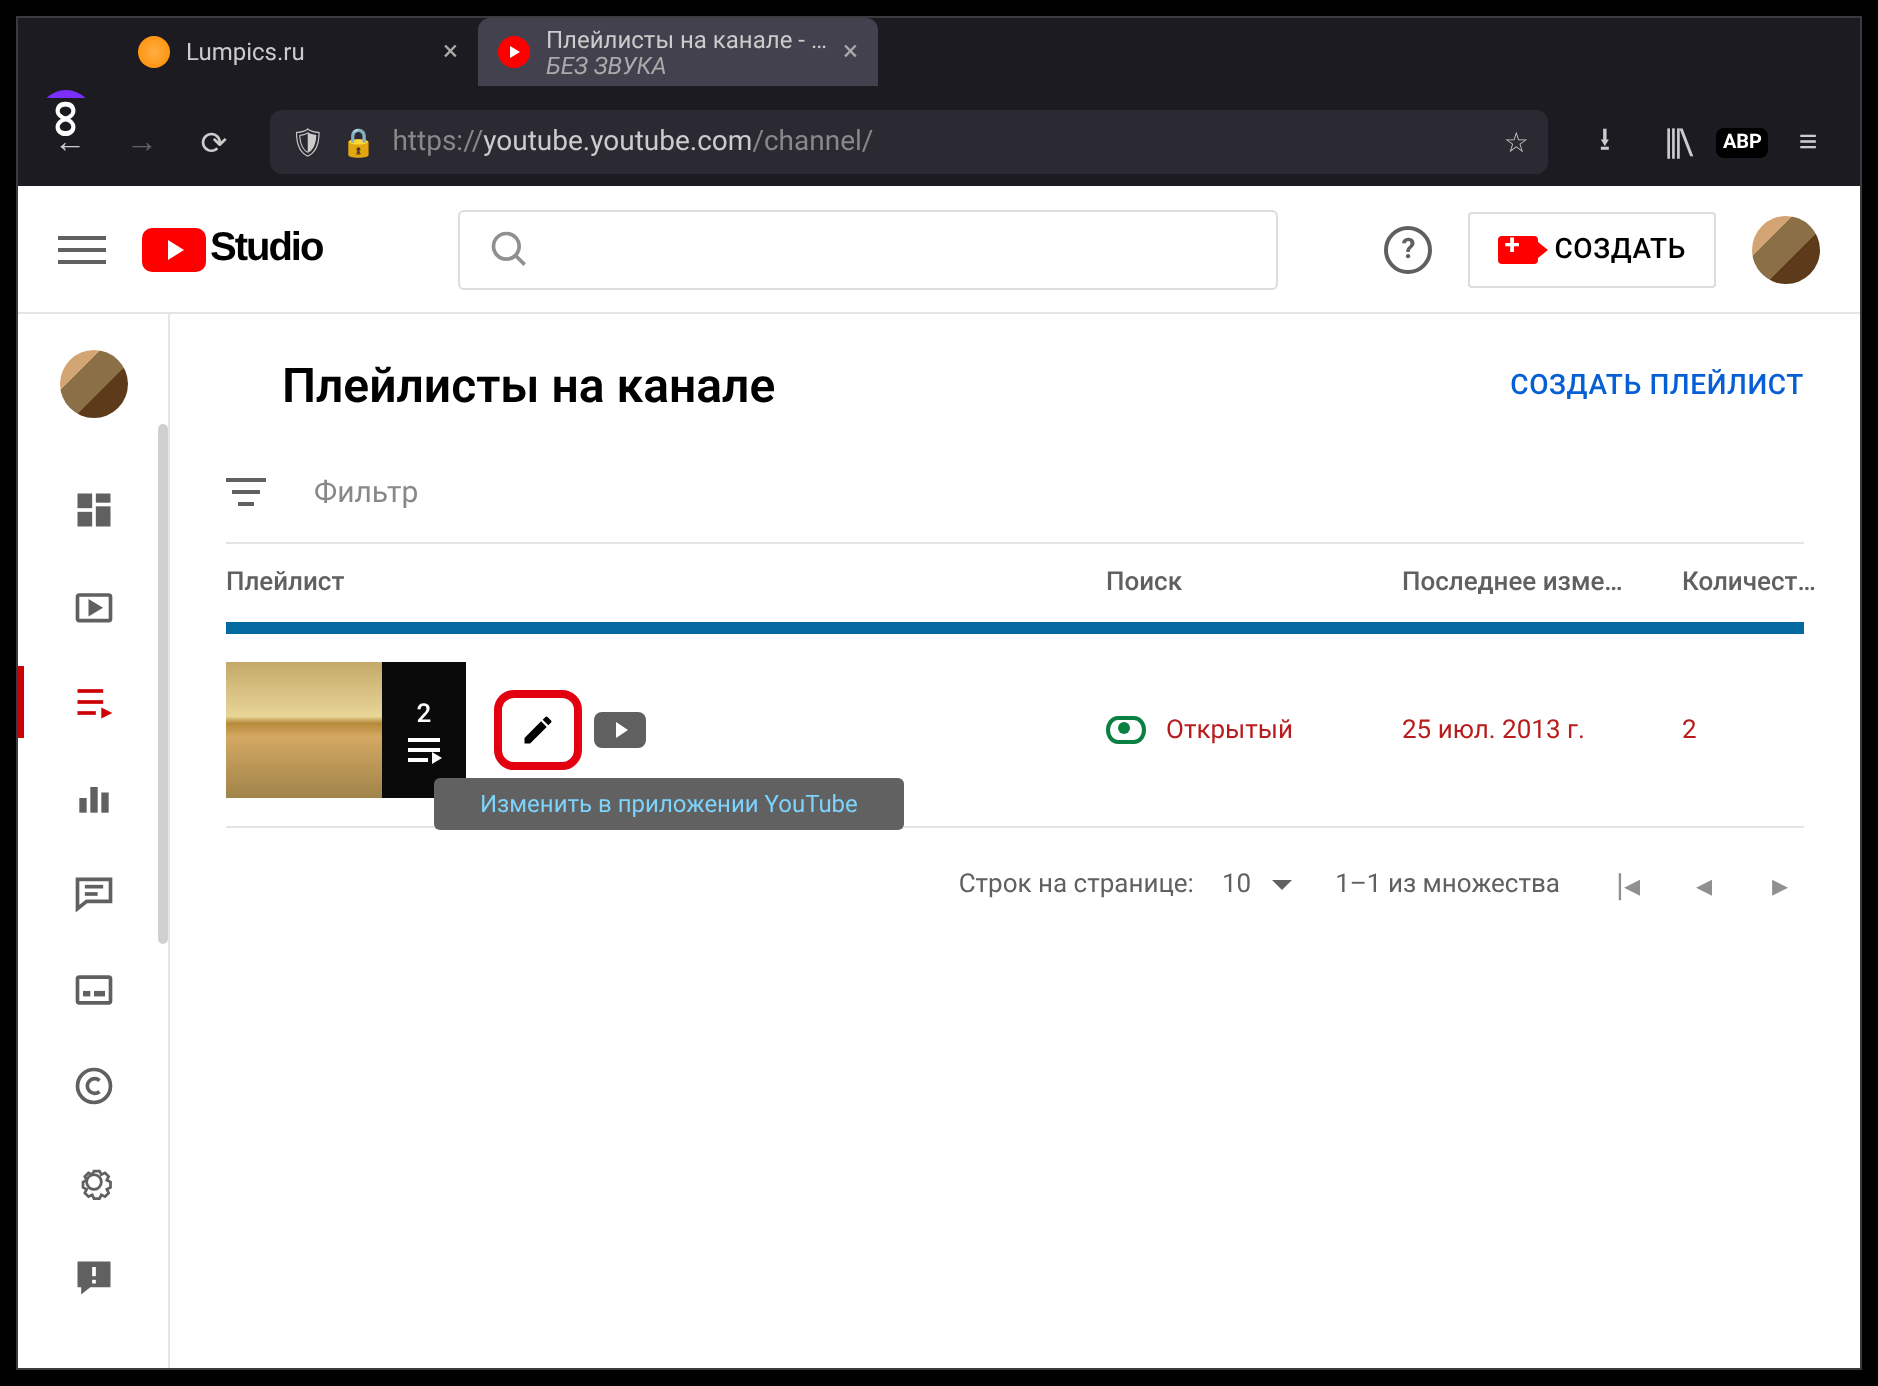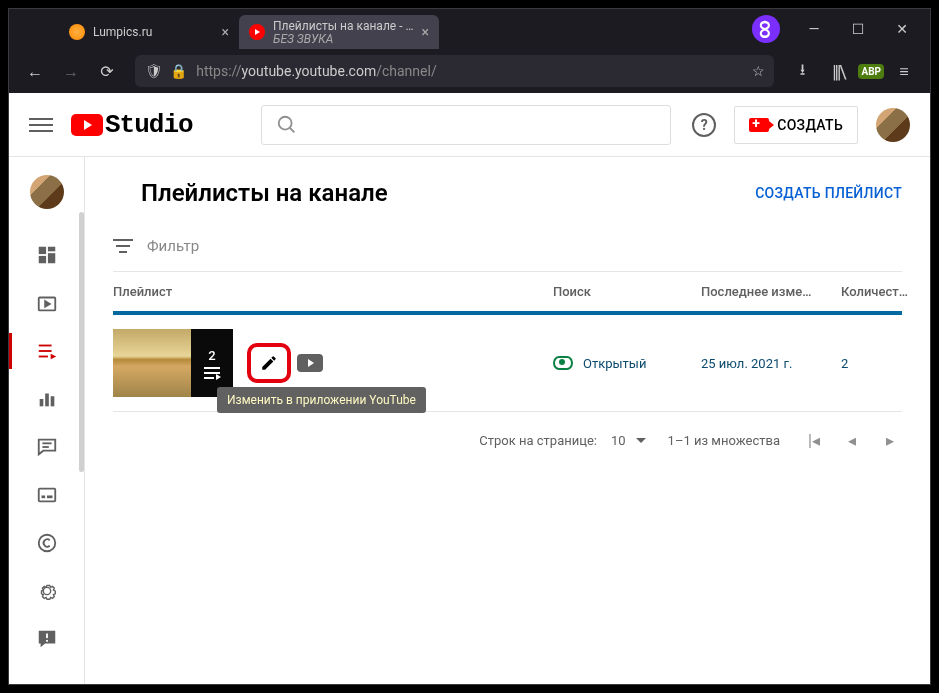--- a/index.html
+++ b/index.html
@@ -1,51 +1,51 @@
 <!DOCTYPE html>
 <html><head>
 <meta charset="utf-8">
 <style>
 * { margin:0; padding:0; box-sizing:border-box; font-family:Roboto,Arial,sans-serif; }
 body { background:#000; width:939px; height:693px; overflow:hidden; position:relative; }
 .window { position:absolute; inset:8px; background:#1c1b22; display:flex; flex-direction:column; border:1px solid #3a3a3f; }
 
 
-.titlebar { height:40px; display:flex; align-items:stretch; background:#1c1b22; }
+.titlebar { height:40px; display:flex; align-items:stretch; background:#1c1b22;flex-direction:column; }
 .tabs { display:flex; flex:1; align-items:flex-end; padding-left:50px; }
 .tab { display:flex; align-items:center; gap:8px; padding:0 10px; height:34px; min-width:180px; max-width:200px; font-size:12px; color:#ccc; border-radius:6px 6px 0 0; position:relative; }
 .tab.active { background:#42414d; }
 .tab .favicon { width:16px; height:16px; border-radius:50%; flex:none; }
 .fav-orange { background:radial-gradient(circle,#ffae42,#ff8c00); }
 .fav-yt { background:#f00; border-radius:3px; display:flex; align-items:center; justify-content:center; }
 .fav-yt::after { content:''; border-left:5px solid #fff; border-top:3px solid transparent; border-bottom:3px solid transparent; }
 .tab-text { flex:1; overflow:hidden; white-space:nowrap; text-overflow:ellipsis; }
 .tab-sub { font-size:12px; color:#aaa; display:block; line-height:1;font-style:italic; }
 .tab-close { color:#aaa; font-size:14px; cursor:pointer; }
 .winctrl { display:flex; align-items:center; gap:4px; padding-right:8px; }
 .winbtn { width:40px; height:32px; display:flex; align-items:center; justify-content:center; color:#ccc; cursor:pointer; font-size:14px; }
 .ext-icon { width:28px; height:28px; background:#7a2fff; border-radius:50%; display:flex; align-items:center; justify-content:center; margin:0 10px; }
 .ext-icon::after { content:'∞'; color:#fff; transform:rotate(90deg); font-size:18px; font-weight:bold; }
 
 .toolbar { height:44px; display:flex; align-items:center; gap:4px; padding:0 10px; background:#1c1b22; }
 .toolbtn { width:32px; height:32px; display:flex; align-items:center; justify-content:center; color:#ccc; cursor:pointer; border-radius:4px; }
 .addrbar { flex:1; height:32px; background:#2b2a33; border-radius:6px; display:flex; align-items:center; padding:0 10px; gap:8px; color:#ccc; font-size:14px; margin:0 8px; }
 .addr-text { flex:1; overflow:hidden; white-space:nowrap; }
 .dim { color:#888;margin-top:16px; }
-.abp { background:#4d7c0f; color:#fff; font-size:10px; font-weight:bold; padding:2px 3px; border-radius:4px; }
+.abp { background:#000000; color:#fff; font-size:10px; font-weight:bold; padding:2px 3px; border-radius:4px; }
 
 
 .page { flex:1; background:#fff; display:flex; flex-direction:column; overflow:hidden; }
 .yt-header { height:64px; display:flex; align-items:center; padding:0 20px; gap:18px; border-bottom:1px solid #e5e5e5; }
 .hamburger { width:24px; height:24px; display:flex; flex-direction:column; justify-content:center; gap:4px; cursor:pointer; }
 .hamburger span { height:2px; background:#606060; }
 .logo { display:flex; align-items:center; gap:2px; }
 .logo-icon { width:32px; height:22px; background:#f00; border-radius:5px; display:flex; align-items:center; justify-content:center; }
 .logo-icon::after { content:''; border-left:8px solid #fff; border-top:5px solid transparent; border-bottom:5px solid transparent; margin-left:2px; }
-.logo-text { font-size:26px; font-weight:700; font-family:Liberation Mono, monospace; letter-spacing:-1px; }
+.logo-text { font-size:20px; font-weight:700; font-family:Liberation Sans, sans-serif; letter-spacing:-1px; }
 .search-box { flex:1; max-width:410px; height:40px; border:1px solid #ddd; border-radius:3px; display:flex; align-items:center; padding:0 14px; gap:12px; margin-left:50px; }
 .search-box input { border:none; outline:none; flex:1; font-size:15px; color:#333; }
 .hdr-right { margin-left:auto; display:flex; align-items:center; gap:18px; }
 .help-circle { width:24px; height:24px; border:2px solid #606060; border-radius:50%; display:flex; align-items:center; justify-content:center; color:#606060; font-size:14px; font-weight:bold; cursor:pointer; }
 .create-btn { height:38px; border:1px solid #ddd; border-radius:2px; display:flex; align-items:center; gap:8px; padding:0 14px; cursor:pointer; font-size:14px; font-weight:500; letter-spacing:0.3px; }
 .rec-icon { width:20px; height:14px; background:#f00; position:relative; border-radius:2px; }
 .rec-icon::before { content:'+'; color:#fff; position:absolute; left:3px; top:-3px; font-size:14px; font-weight:bold; }
 .rec-icon::after { content:''; position:absolute; right:-5px; top:3px; border-left:5px solid #f00; border-top:4px solid transparent; border-bottom:4px solid transparent; }
 .avatar { width:34px; height:34px; border-radius:50%; background:linear-gradient(135deg,#d4a574 30%,#8b6f47 30%,#8b6f47 60%,#5c3a1a 60%); cursor:pointer; }
 
@@ -55,48 +55,48 @@
 .nav-item { width:76px; height:40px; display:flex; align-items:center; justify-content:center; cursor:pointer; color:#606060; position:relative; }
 .nav-item.active { color:#c00; }
 .nav-item.active::before { content:''; position:absolute; left:0; top:2px; bottom:2px; width:3px; background:#c00; }
 .nav-svg { width:22px; height:22px; }
 .scroll-indicator { position:absolute; right:0; top:55px; width:5px; height:260px; background:#d0d0d0; border-radius:3px; }
 
 .main { flex:1; padding:22px 28px 0; overflow:hidden; position:relative; }
 .page-title-row { display:flex; align-items:center; justify-content:space-between; margin-bottom:22px; }
 .page-title { font-size:24px; font-weight:600;margin-left:28px; }
 .create-playlist { color:#065fd4; font-size:14px; font-weight:500; letter-spacing:0.3px; cursor:pointer; }
-.filter-row { display:flex; align-items:center; gap:14px; padding:8px 0 16px; color:#888; font-size:15px; }
+.filter-row { display:flex; align-items:center; gap:24px; padding:8px 0 16px; color:#888; font-size:15px; }
 .filter-icon { width:20px; height:14px; position:relative; }
 .filter-icon span { position:absolute; left:0; right:0; height:2px; background:#606060; }
 .filter-icon span:nth-child(1){top:0;} .filter-icon span:nth-child(2){top:6px;left:3px;right:3px;} .filter-icon span:nth-child(3){top:12px;left:6px;right:6px;}
 
-.table-head { display:flex; font-size:13px; color:#606060; font-weight:500; padding:12px 0; border-top:1px solid #e5e5e5; border-bottom:4px solid #0369a1; }
+.table-head { display:flex; font-size:13px; color:#606060; font-weight:500; padding:12px 0; border-top:1px solid #e5e5e5; border-bottom:6px solid #0369a1; }
 .col-pl { flex:0 0 440px; } .col-ac { flex:0 0 132px; } .col-dt { flex:0 0 140px;margin-left:16px; } .col-ct { flex:1; }
 
 .row { display:flex; align-items:center; padding:14px 0; min-height:76px; }
 .thumb-wrap { width:120px; height:68px; background:#333; position:relative; display:flex; }
 .thumb-img { flex:1; background:linear-gradient(180deg,#c4a968 0%,#e8d598 40%,#b58a3a 45%,#d4a862 55%,#a0844a 100%); }
 .thumb-overlay { width:42px; background:rgba(0,0,0,0.8); display:flex; flex-direction:column; align-items:center; justify-content:center; gap:4px; color:#fff; font-size:13px; font-weight:500; }
 .pl-icon { width:16px; height:12px; position:relative; }
 .pl-icon span { position:absolute; left:0; height:2px; background:#fff; }
 .pl-icon span:nth-child(1){top:0;width:16px;} .pl-icon span:nth-child(2){top:5px;width:16px;} .pl-icon span:nth-child(3){top:10px;width:10px;}
 .pl-icon::after { content:''; position:absolute; right:-1px; top:7px; border-left:5px solid #fff; border-top:3px solid transparent; border-bottom:3px solid transparent; }
 
 .row-actions { display:flex; align-items:center; gap:6px; margin-left:14px; position:relative; }
 .edit-btn { width:44px; height:40px; border:4px solid #e3000f; border-radius:10px; display:flex; align-items:center; justify-content:center; cursor:pointer; }
 .pencil { width:18px; height:18px; }
 .yt-mini { width:26px; height:18px; background:#606060; border-radius:4px; display:flex; align-items:center; justify-content:center; cursor:pointer; }
 .yt-mini::after { content:''; border-left:6px solid #fff; border-top:4px solid transparent; border-bottom:4px solid transparent; margin-left:1px; }
-.tooltip { position:absolute; top:44px; left:-30px; background:#616161; color:#fef9c3; font-size:12px; padding:6px 10px; border-radius:3px; white-space:nowrap; }
+.tooltip { position:absolute; top:44px; left:-30px; background:#616161; color:#7dd3fc; font-size:12px; padding:6px 23px; border-radius:3px; white-space:nowrap; }
 
 .access { display:flex; align-items:center; gap:10px; font-size:13px; }
 .eye-icon { width:20px; height:14px; border:2px solid #0a8043; border-radius:60% / 100%; position:relative; }
 .eye-icon::after { content:''; position:absolute; width:6px; height:6px; background:#0a8043; border-radius:50%; left:4px; top:1px; }
-.cell { font-size:13px; color:#0c4a6e; }
+.cell { font-size:13px; color:#b91c1c; }
 
 .pager { display:flex; align-items:center; justify-content:flex-end; gap:22px; padding:16px 0; font-size:13px; color:#606060; border-top:1px solid #e5e5e5; }
 .rows-sel { display:flex; align-items:center; gap:14px; }
 .sel { display:flex; align-items:center; gap:10px; cursor:pointer; }
 .tri-down { border-left:5px solid transparent; border-right:5px solid transparent; border-top:5px solid #606060; }
 .pager-nav { display:flex; gap:14px; }
 .pg-btn { width:24px; height:24px; display:flex; align-items:center; justify-content:center; color:#909090; cursor:pointer; font-size:16px; }
 
 .statusbar { position:absolute; left:0; bottom:0; background:#fff; border:1px solid #ccc; padding:3px 10px; font-size:12px; color:#333; }
 </style>
@@ -278,21 +278,21 @@
                   </svg>
               </div>
               <div class="yt-mini"></div>
               <div class="tooltip">Изменить в приложении YouTube</div>
             </div>
           </div>
           <div class="col-ac access">
             <span class="eye-icon"></span>
             <span class="cell">Открытый</span>
           </div>
-          <div class="col-dt cell">25 июл. 2021 г.</div>
+          <div class="col-dt cell">25 июл. 2013 г.</div>
           <div class="col-ct cell">2</div>
         </div>
 
         <div class="pager">
           <div class="rows-sel">
             <span>Строк на странице:</span>
             <div class="sel">
               <span>10</span>
               <span class="tri-down"></span>
             </div>

